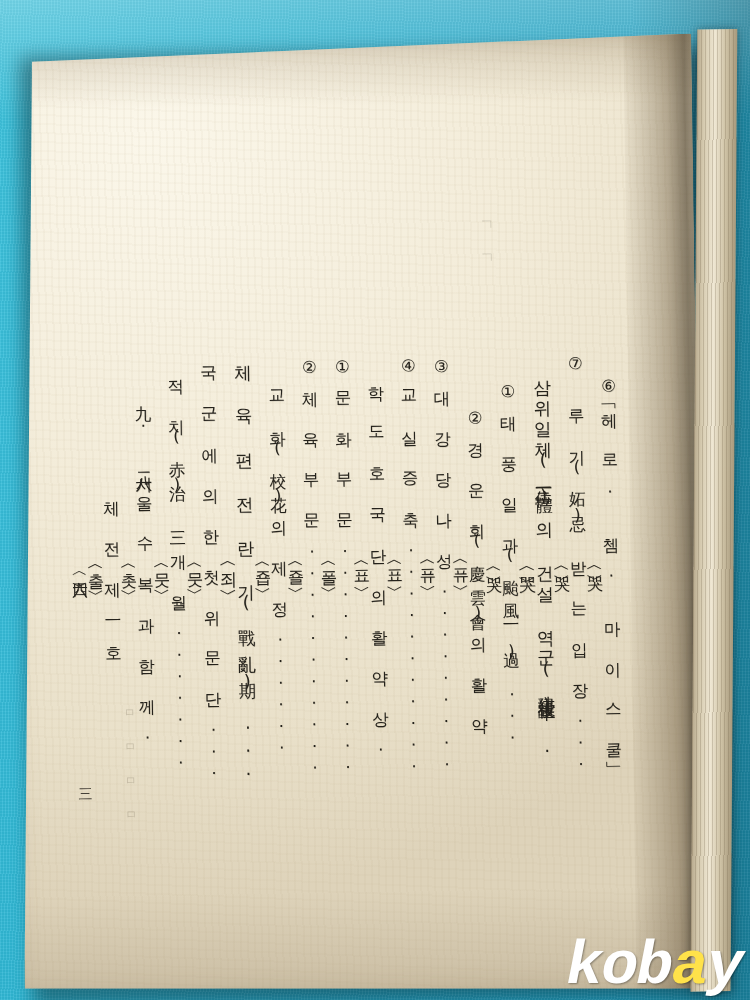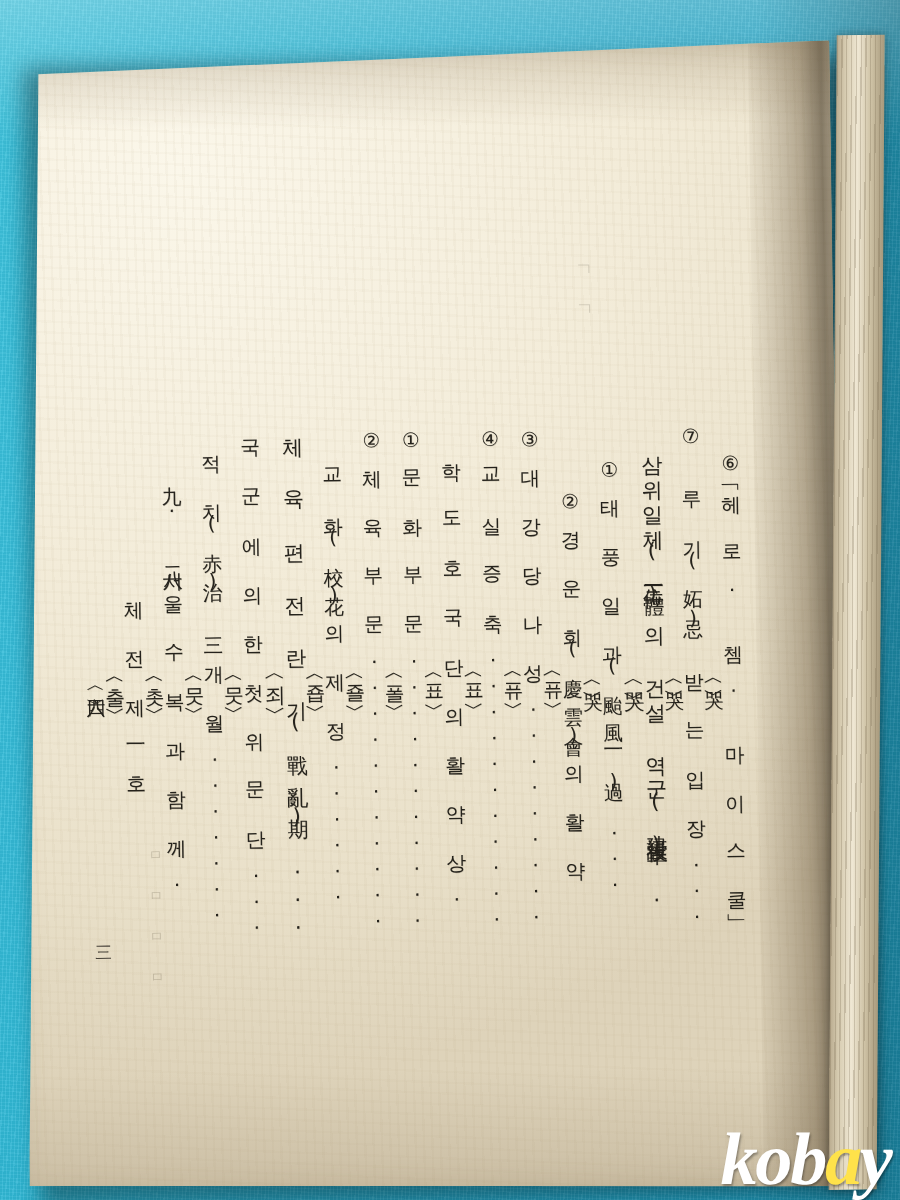--- a/index.html
+++ b/index.html
@@ -188,21 +188,21 @@
     color: #4a412e;
     opacity: 0.22;
     letter-spacing: 4px;
   }
 
   
   #watermark {
     position: absolute;
     right: 8px;
     bottom: 2px;
-    font-family: Liberation Serif, serif;
+    font-family: Liberation Mono, monospace;
     font-weight: bold;
     font-style: italic;
     font-size: 62px;
     letter-spacing: -2px;
     line-height: 1;
     display: flex;
     align-items: flex-end;
   }
   #watermark .w-ko { color: #ffffff; text-shadow: 1px 1px 2px rgba(0,0,0,0.35); }
   #watermark .w-b  { color: #ffffff; text-shadow: 1px 1px 2px rgba(0,0,0,0.35); }

